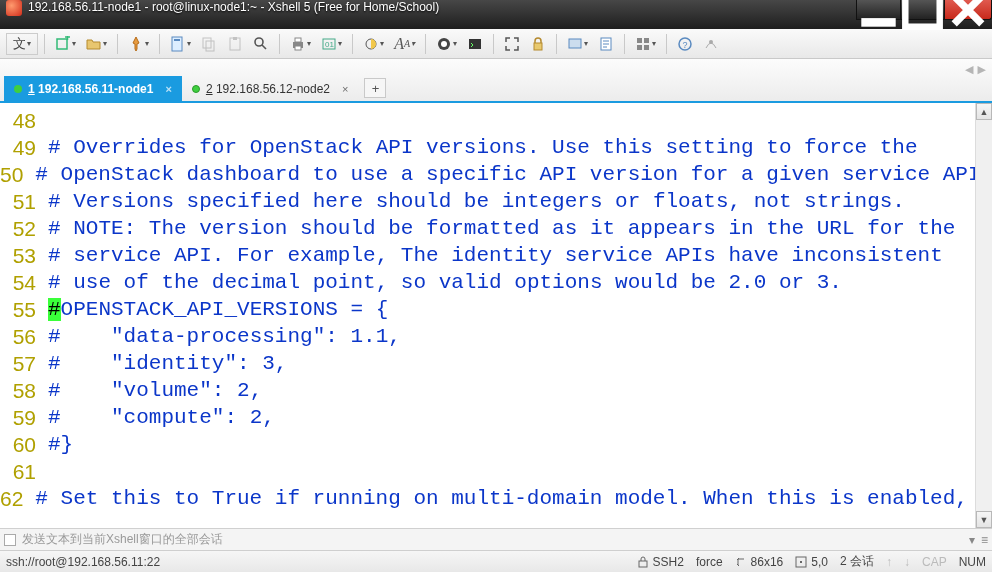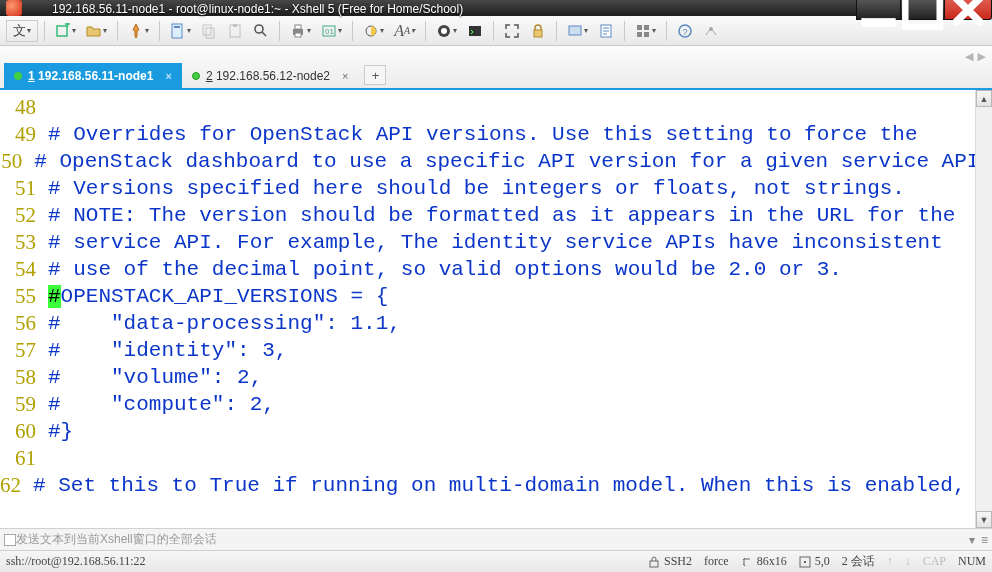--- a/index.html
+++ b/index.html
@@ -7,28 +7,27 @@
   width: 992px;
   height: 572px;
   font-family: "Segoe UI", Tahoma, sans-serif;
   font-size: 12px;
   background: #fff;
   overflow: hidden;
   display: flex;
   flex-direction: column;
 }
 .titlebar {
-  height: 16px;
+  height: 29px;
   background: linear-gradient(to bottom, #474747, #1e1e1e);
   display: flex;
-  align-items: flex-end;
+  align-items: flex-start;
   padding-left: 6px;
   color: #fff;
   position: relative;
-  gap: 24px;
 }
 .titlebar .appicon {
   width: 16px; height: 16px; margin-right: 6px;
   background: radial-gradient(circle at 35% 35%, #ff9a6e, #d12c1a);
   border-radius: 3px;
 }
 .titlebar .title { flex: 1; font-size: 12px; text-shadow: 0 1px 2px #000; }
 .winbtns { display: flex; height: 100%; }
 .winbtn {
   width: 44px; height: 20px;
@@ -101,21 +100,21 @@
   padding-top: 4px;
   white-space: pre;
   overflow: hidden;
 }
 .line { display: flex; height: 27px; }
 .lineno {
   width: 48px;
   text-align: right;
   padding-right: 12px;
   color: #b0a000;
-  font-family: Liberation Serif, serif;
+  font-family: Liberation Sans, sans-serif;
   font-size: 21px;
 }
 .txt { color: #0b36c9; text-align: right; }
 .cursor { background: #3aff3a; color: #000; }
 .posinfo {
   position: absolute;
   right: 36px;
   bottom: 6px;
   font-family: "Consolas", monospace;
   font-size: 21px;
@@ -128,34 +127,34 @@
   width: 17px; background: #f0f0f0;
   border-left: 1px solid #dcdcdc;
 }
 .scr-btn { height: 17px; background: linear-gradient(#f6f6f6,#e4e4e4); border: 1px solid #b8b8b8; display:flex; align-items:center; justify-content:center; font-size:9px; color:#555;}
 .scr-track { position:absolute; top:17px; bottom:17px; left:0; right:0; }
 .inputbar {
   height: 22px;
   background: #f4f4f4;
   border-top: 1px solid #d0d0d0;
   display: flex; align-items: center;
-  padding: 0 4px; color: #888;
+  padding: 0 4px; gap: 6px; color: #888;
 }
 .inputbar .chk { width: 12px; height: 12px; border: 1px solid #aaa; background: #fff; }
 .inputbar .ddl { margin-left: auto; display:flex; gap: 6px; color:#888;}
 .statusbar {
   height: 22px;
   background: linear-gradient(#f6f6f6,#e8e8e8);
   border-top: 1px solid #cfcfcf;
   display: flex; align-items: center;
   padding: 0 6px; color: #444; font-size: 12px;
   gap: 12px;
 }
 .statusbar .spacer { flex: 1; }
-.statusbar .cell { display: flex; align-items: center; gap: 4px; font-family: Liberation Serif, serif; }
+.statusbar .cell { display: flex; align-items: center; gap: 4px; }
 .ico { width: 12px; height:12px; display:inline-block; }
 </style>
 </head>
 <body>
 
 <div class="titlebar">
   <span class="appicon"></span>
   <span class="title">192.168.56.11-node1 - root@linux-node1:~ - Xshell 5 (Free for Home/School)</span>
   <div class="winbtns">
     <div class="winbtn min">

